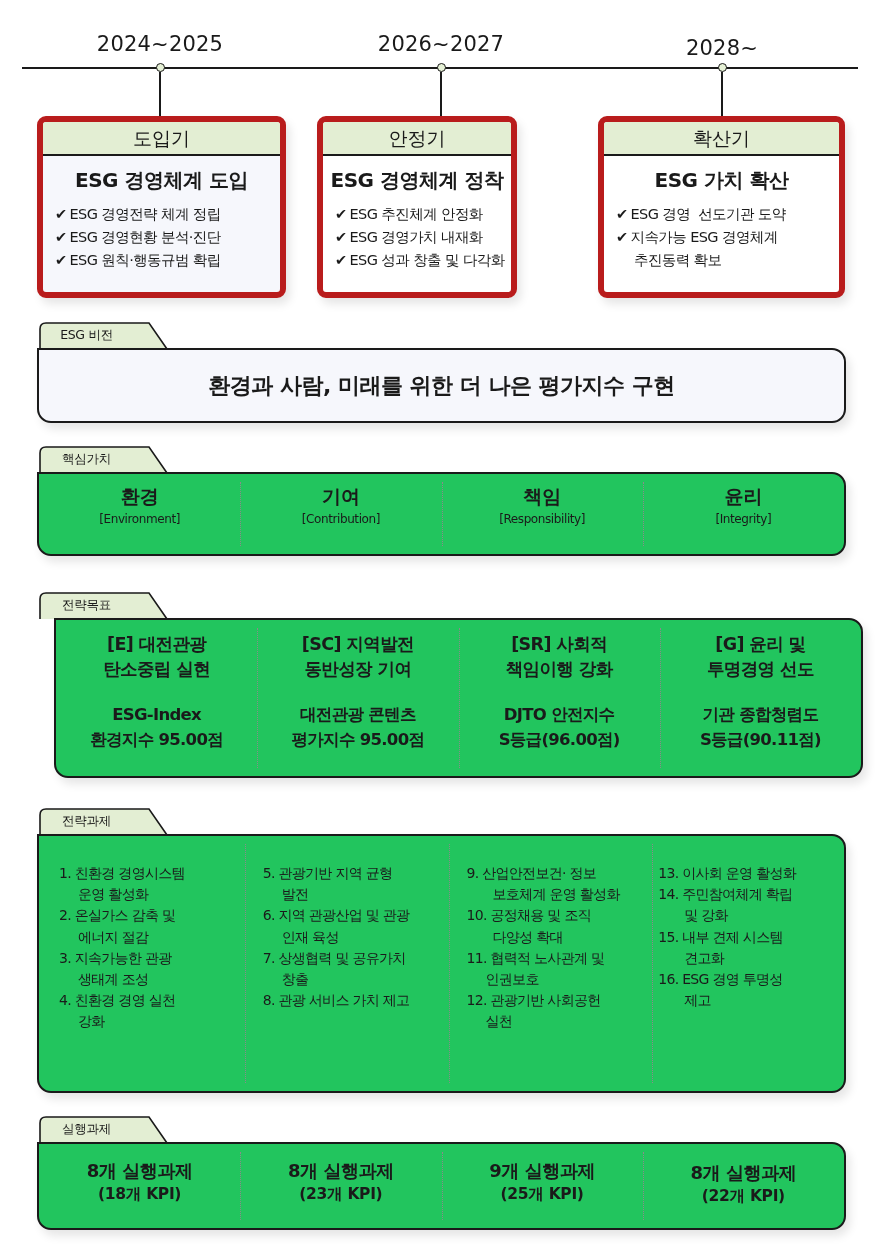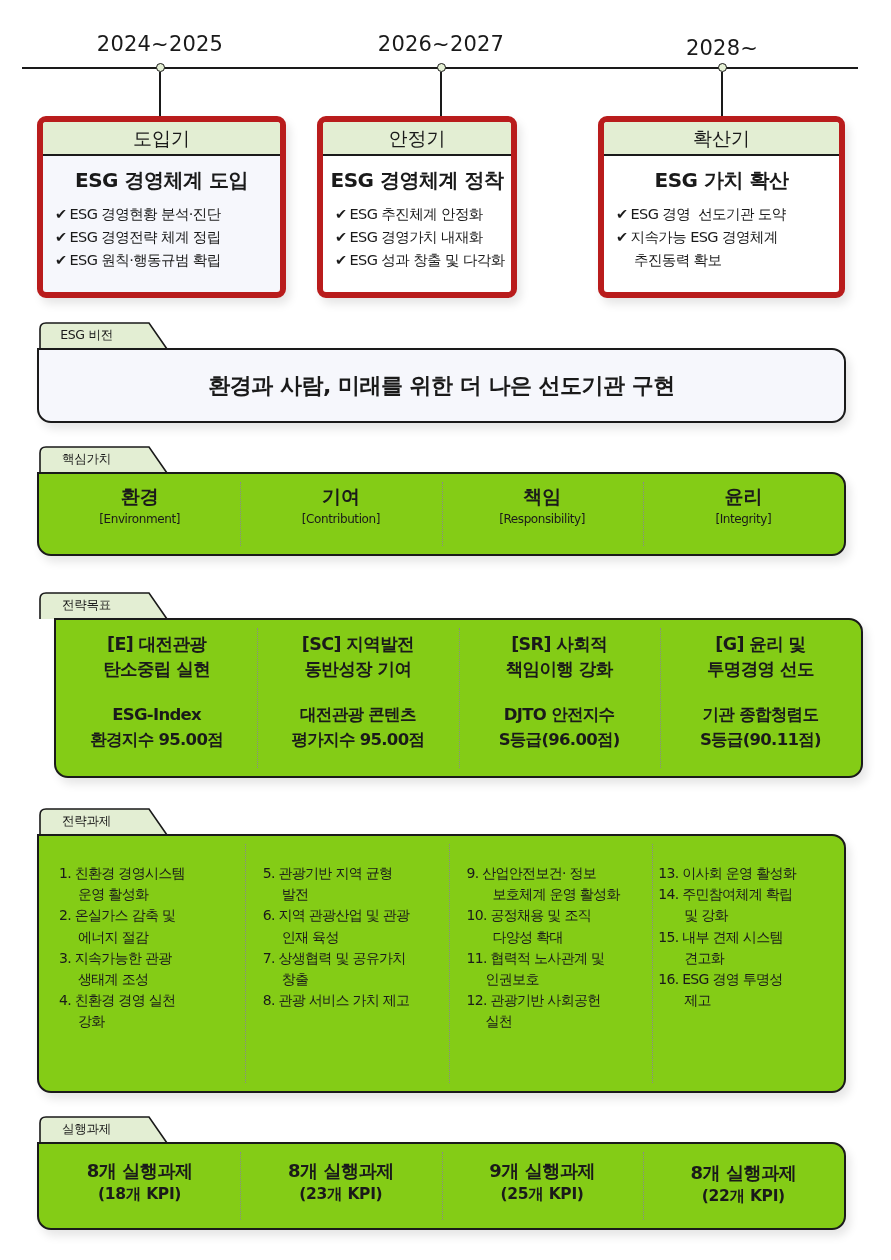--- a/index.html
+++ b/index.html
@@ -19,21 +19,21 @@
   .phase-list { list-style: none; margin-top: 8px; padding-left: 12px; padding-right: 6px; }
   .phase-list li { font-size: 14.5px; line-height: 23px; font-weight: 500; letter-spacing: -0.6px; white-space: nowrap; }
   .phase-list li .chk { font-weight: bold; margin-right: 3px; }
   .phase-list li.cont { padding-left: 18px; }
 
   
   .sec-tab { position: absolute; left: 39px; height: 30px; width: 130px; }
   .sec-tab svg { position: absolute; left: 0; top: 0; }
   .sec-tab .lbl { position: absolute; left: 0; top: 0; width: 95px; line-height: 26px; text-align: center; font-size: 12.5px; font-weight: 500; letter-spacing: -0.3px; }
 
-  .sec-box { position: absolute; left: 37px; width: 809px; border: 2px solid #1a1a1a; border-radius: 0 14px 14px 14px; background: #84cc16; box-shadow: 4px 6px 10px rgba(0,0,0,0.10); }
+  .sec-box { position: absolute; left: 37px; width: 809px; border: 2px solid #1a1a1a; border-radius: 0 14px 14px 14px; background: #22c55e; box-shadow: 4px 6px 10px rgba(0,0,0,0.10); }
   .sec-box.tint { background: #f6f7fc; }
 
   .vision-text { text-align: center; font-size: 22px; font-weight: bold; line-height: 72px; letter-spacing: -0.5px; }
 
   .cols { display: flex; height: 100%; }
   .col { flex: 1; text-align: center; position: relative; }
   .col + .col::before { content: ""; position: absolute; left: 0; top: 8px; bottom: 8px; border-left: 1.5px dotted #8a8a8a; }
 
   .cv-main { font-size: 19px; font-weight: bold; margin-top: 10px; line-height: 24px; }
   .cv-sub { font-size: 12px; font-weight: 500; line-height: 22px; letter-spacing: -0.4px; }
@@ -65,22 +65,22 @@
   <div class="tl-node" style="left:722px;"></div>
 
   <div class="tl-stem" style="left:160px;"></div>
   <div class="tl-stem" style="left:441px;"></div>
   <div class="tl-stem" style="left:722px;"></div>
 
   <div class="phase tint" style="left:37px; width:249px;">
     <div class="phase-head">도입기</div>
     <div class="phase-title">ESG 경영체계 도입</div>
     <ul class="phase-list">
+      <li><span class="chk">✔</span><span>ESG 경영전략 체계 정립</span></li>
       <li><span class="chk">✔</span><span>ESG 경영현황 분석·진단</span></li>
-      <li><span class="chk">✔</span><span>ESG 경영전략 체계 정립</span></li>
       <li><span class="chk">✔</span><span>ESG 원칙·행동규범 확립</span></li>
     </ul>
   </div>
 
   <div class="phase" style="left:317px; width:200px;">
     <div class="phase-head">안정기</div>
     <div class="phase-title">ESG 경영체계 정착</div>
     <ul class="phase-list">
       <li><span class="chk">✔</span><span>ESG 추진체계 안정화</span></li>
       <li><span class="chk">✔</span><span>ESG 경영가치 내재화</span></li>
@@ -99,21 +99,21 @@
   </div>
 </div>
 
 <div class="sec-tab" style="top:322px;">
   <svg width="130" height="28" viewBox="0 0 130 28">
       <path d="M1 27 L1 7 Q1 1 7 1 L110 1 L128 27" fill="#e3eed3" stroke="#1a1a1a" stroke-width="1.6"></path>
     </svg>
   <div class="lbl">ESG 비전</div>
 </div>
 <div class="sec-box tint" style="top:348px; height:75px;">
-  <div class="vision-text">환경과 사람, 미래를 위한 더 나은 선도기관 구현</div>
+  <div class="vision-text">환경과 사람, 미래를 위한 더 나은 평가지수 구현</div>
 </div>
 
 <div class="sec-tab" style="top:446px;">
   <svg width="130" height="28" viewBox="0 0 130 28">
       <path d="M1 27 L1 7 Q1 1 7 1 L110 1 L128 27" fill="#e3eed3" stroke="#1a1a1a" stroke-width="1.6"></path>
     </svg>
   <div class="lbl">핵심가치</div>
 </div>
 <div class="sec-box" style="top:472px; height:84px;">
   <div class="cols">

